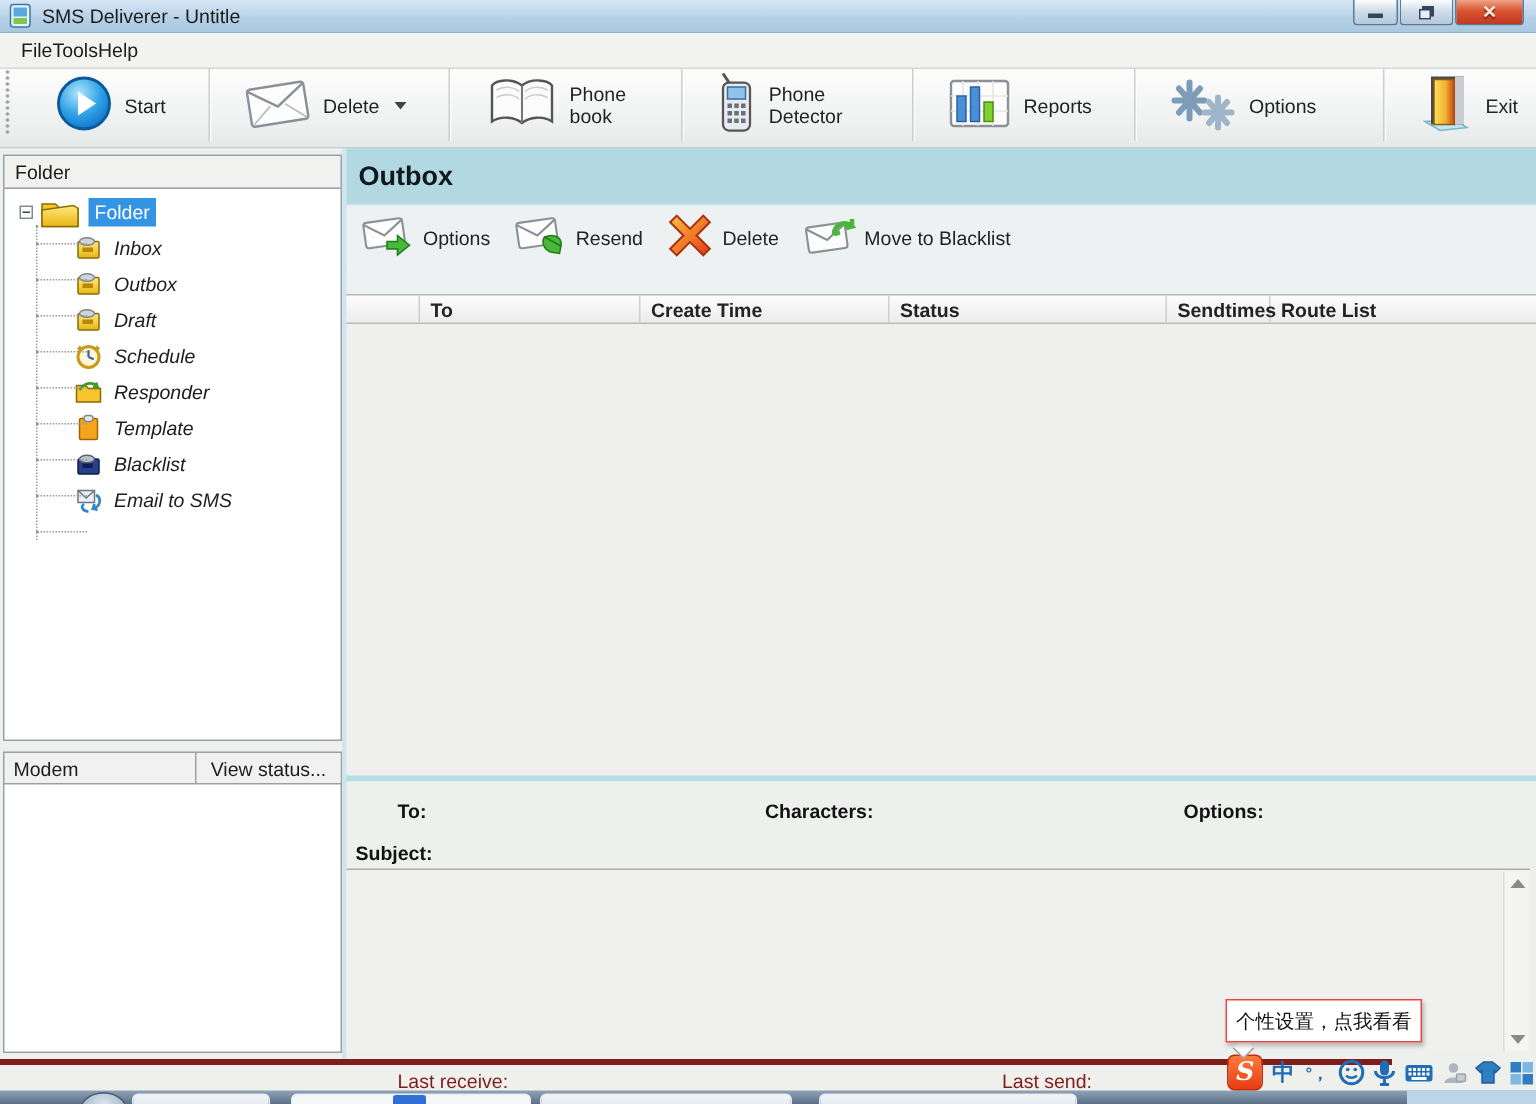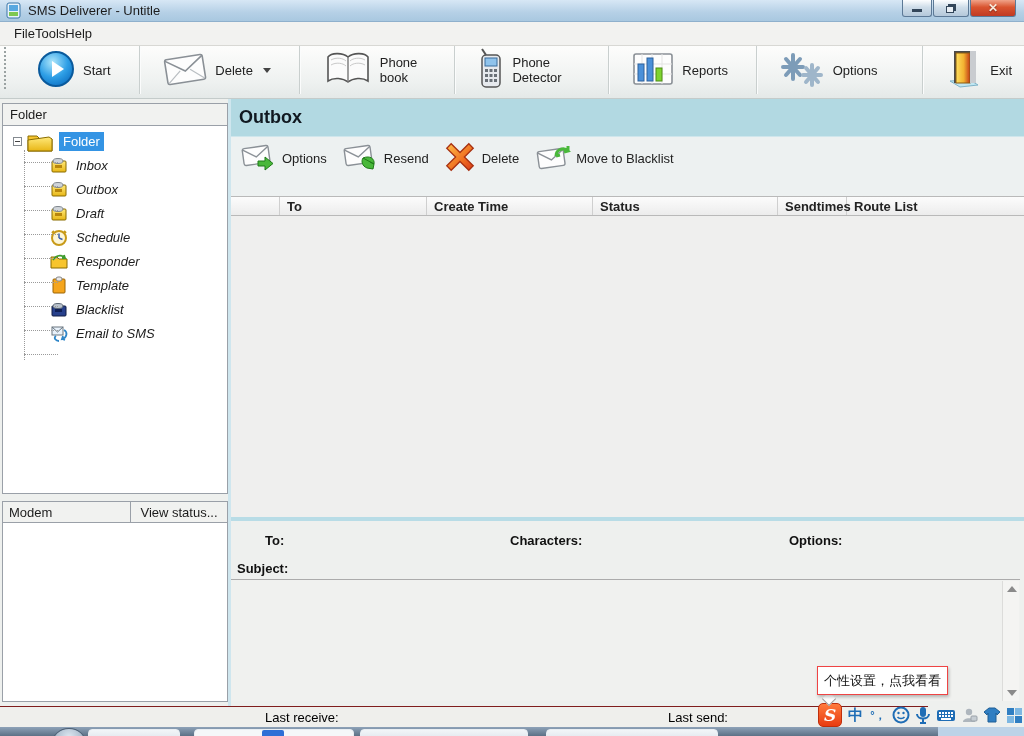--- a/index.html
+++ b/index.html
@@ -83,21 +83,21 @@
   .lab-opts { left:558px; top:12px; }
   .lab-subject { left:6px; top:40px; }
   .msg-body { position:absolute; left:0; top:58px; width:789px; height:122px; background:#f0f1ef; border-top:1px solid #ababab; }
   .vscroll { position:absolute; right:1px; top:1px; width:17px; height:120px; background:#f4f4f2; border-left:1px solid #dcdcda; }
   .vs-up, .vs-down { position:absolute; left:4px; width:0; height:0; border-left:5px solid transparent; border-right:5px solid transparent; }
   .vs-up { top:5px; border-bottom:6px solid #8a8a8a; }
   .vs-down { bottom:5px; border-top:6px solid #8a8a8a; }
 
   
   .statusbar { position:absolute; left:0; top:706px; width:928px; height:21px; background:#efefec;
-    border-top:1px solid #7f1d1d; font-size:13px; color:#000000; }
+    border-top:4px solid #7f1d1d; font-size:13px; color:#7f1d1d; }
   .statusbar .sb1 { position:absolute; left:265px; top:3px; }
   .statusbar .sb2 { position:absolute; left:668px; top:3px; }
   .taskbar { position:absolute; left:0; top:727px; width:1024px; height:9px; background:linear-gradient(#8ea2b8,#5c7186); overflow:hidden; }
   .tk-orb { position:absolute; left:52px; top:1px; width:34px; height:30px; border-radius:50%; background:radial-gradient(circle at 50% 30%, #dfe9f2, #7b93ac); border:1px solid #4a5d72;}
   .tk-btn { position:absolute; top:2px; height:24px; border-radius:4px; border:1px solid #e8edf2; background:linear-gradient(#f2f5f8,#c8d3de); }
   .tk-b1 { left:88px; width:92px; } .tk-b2 { left:194px; width:160px; background:#f5f7f9; }
   .tk-b3 { left:360px; width:168px; } .tk-b4 { left:546px; width:172px; }
   .tk-ic { position:absolute; left:262px; top:3px; width:22px; height:18px; background:#2f6fd6; border-radius:2px; }
   .tk-right { position:absolute; right:0; top:0; width:86px; height:9px; background:#bdd3e8; }
 

